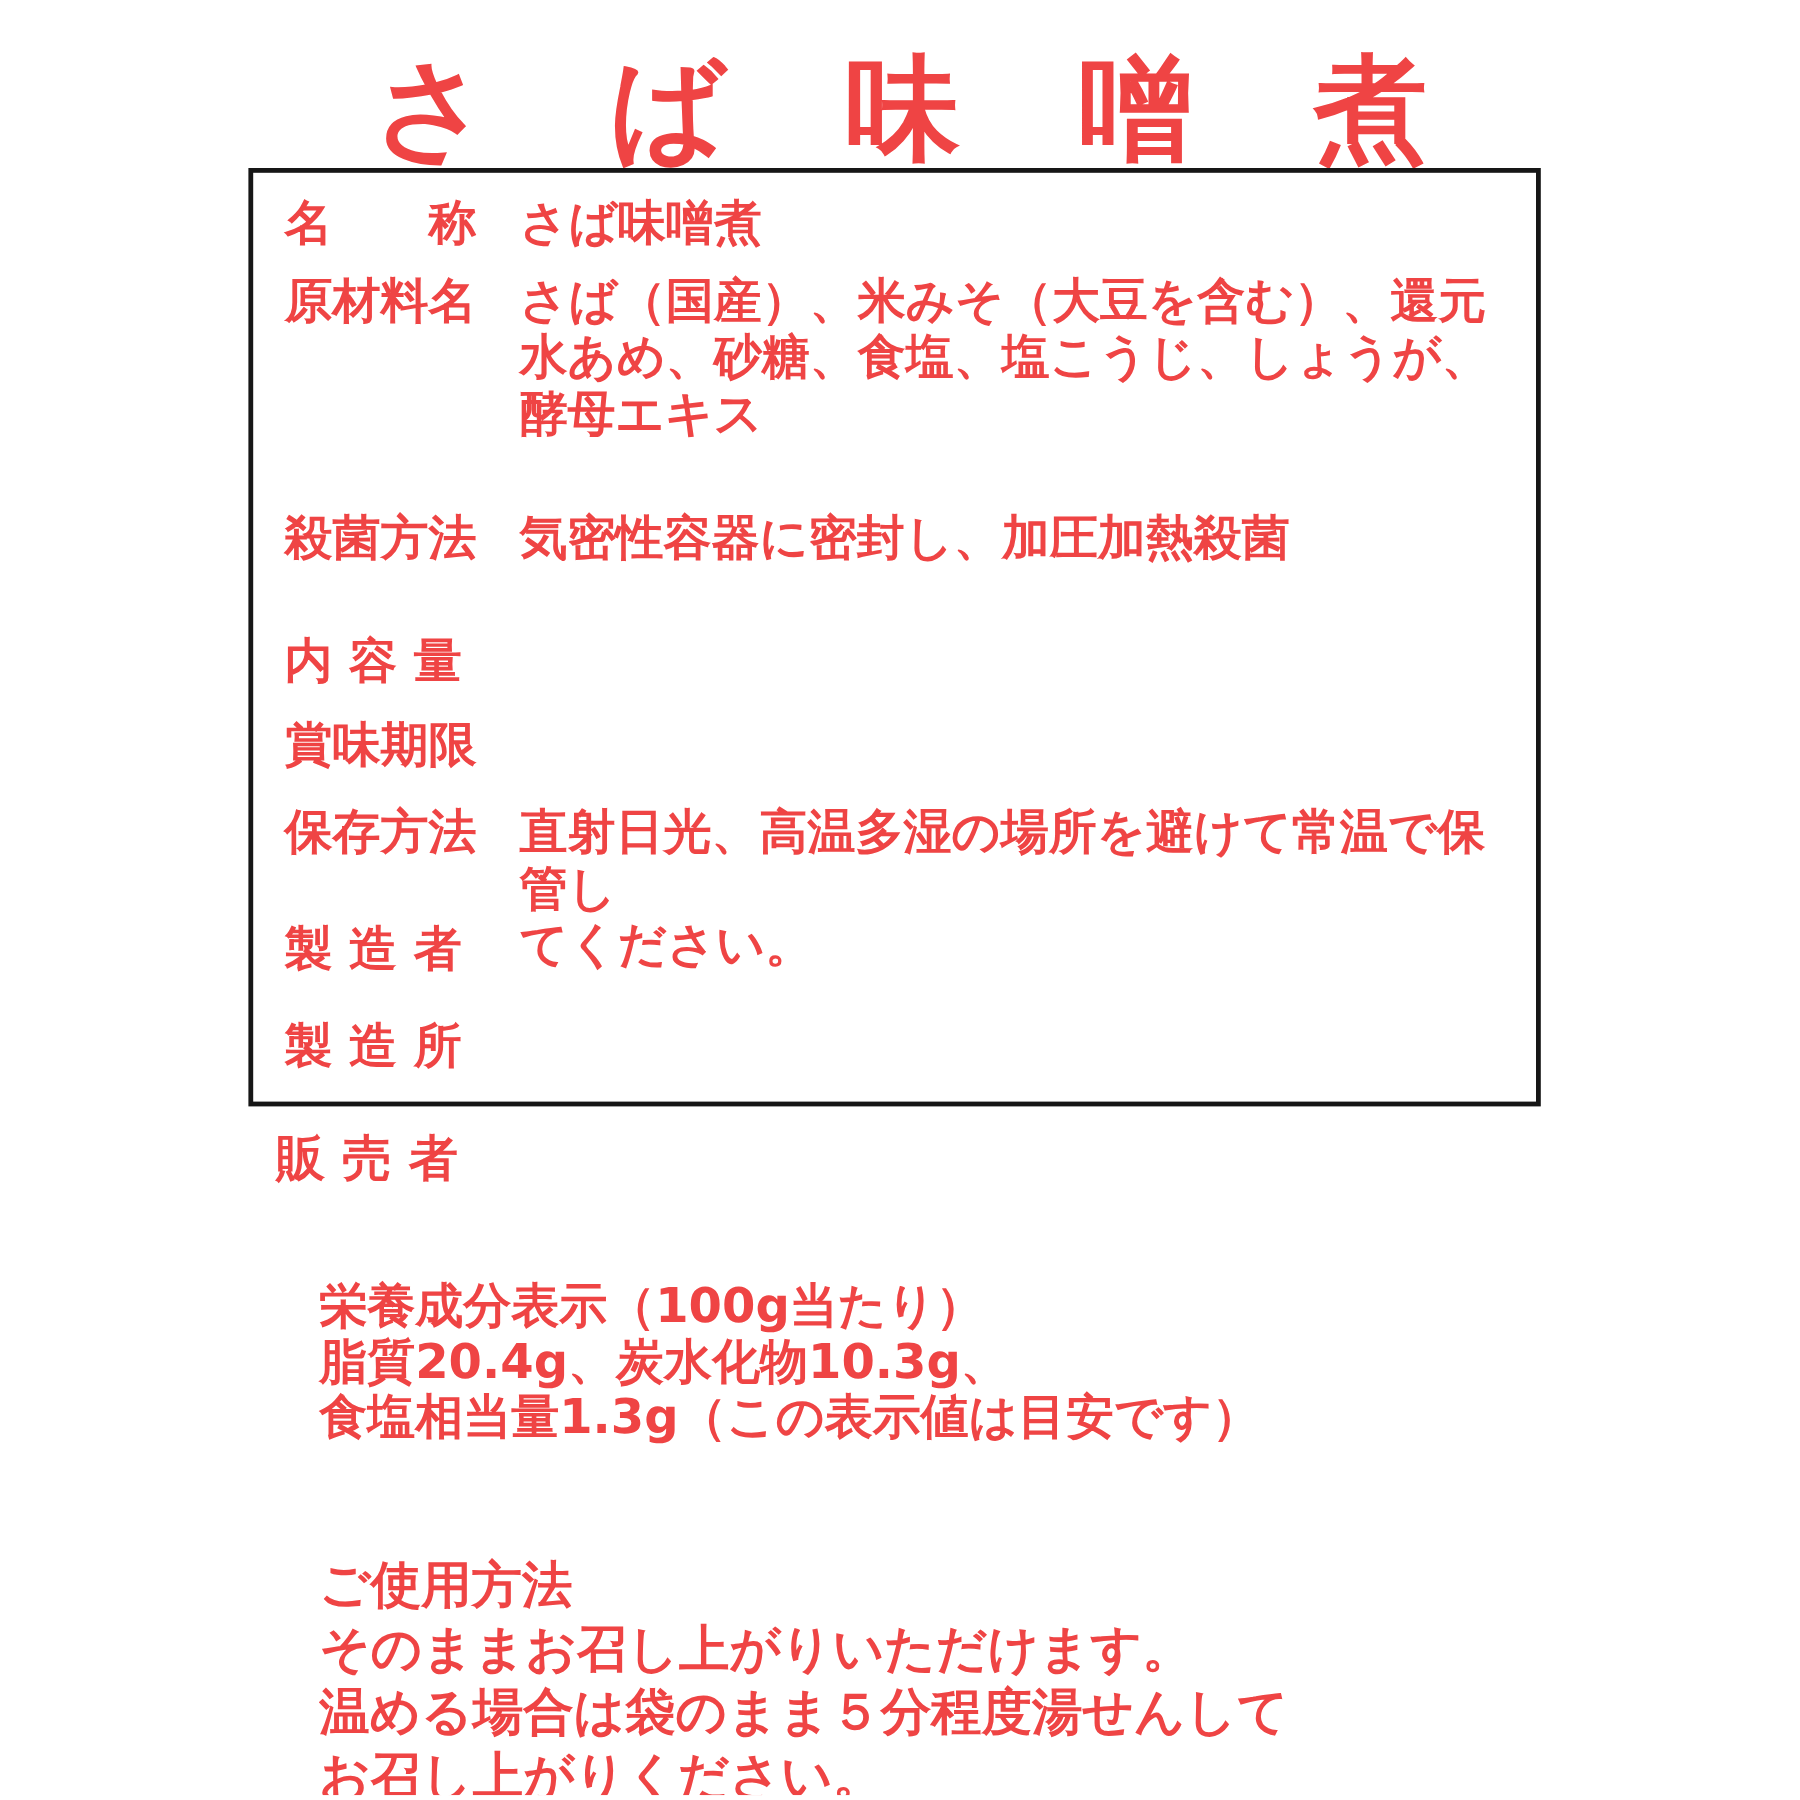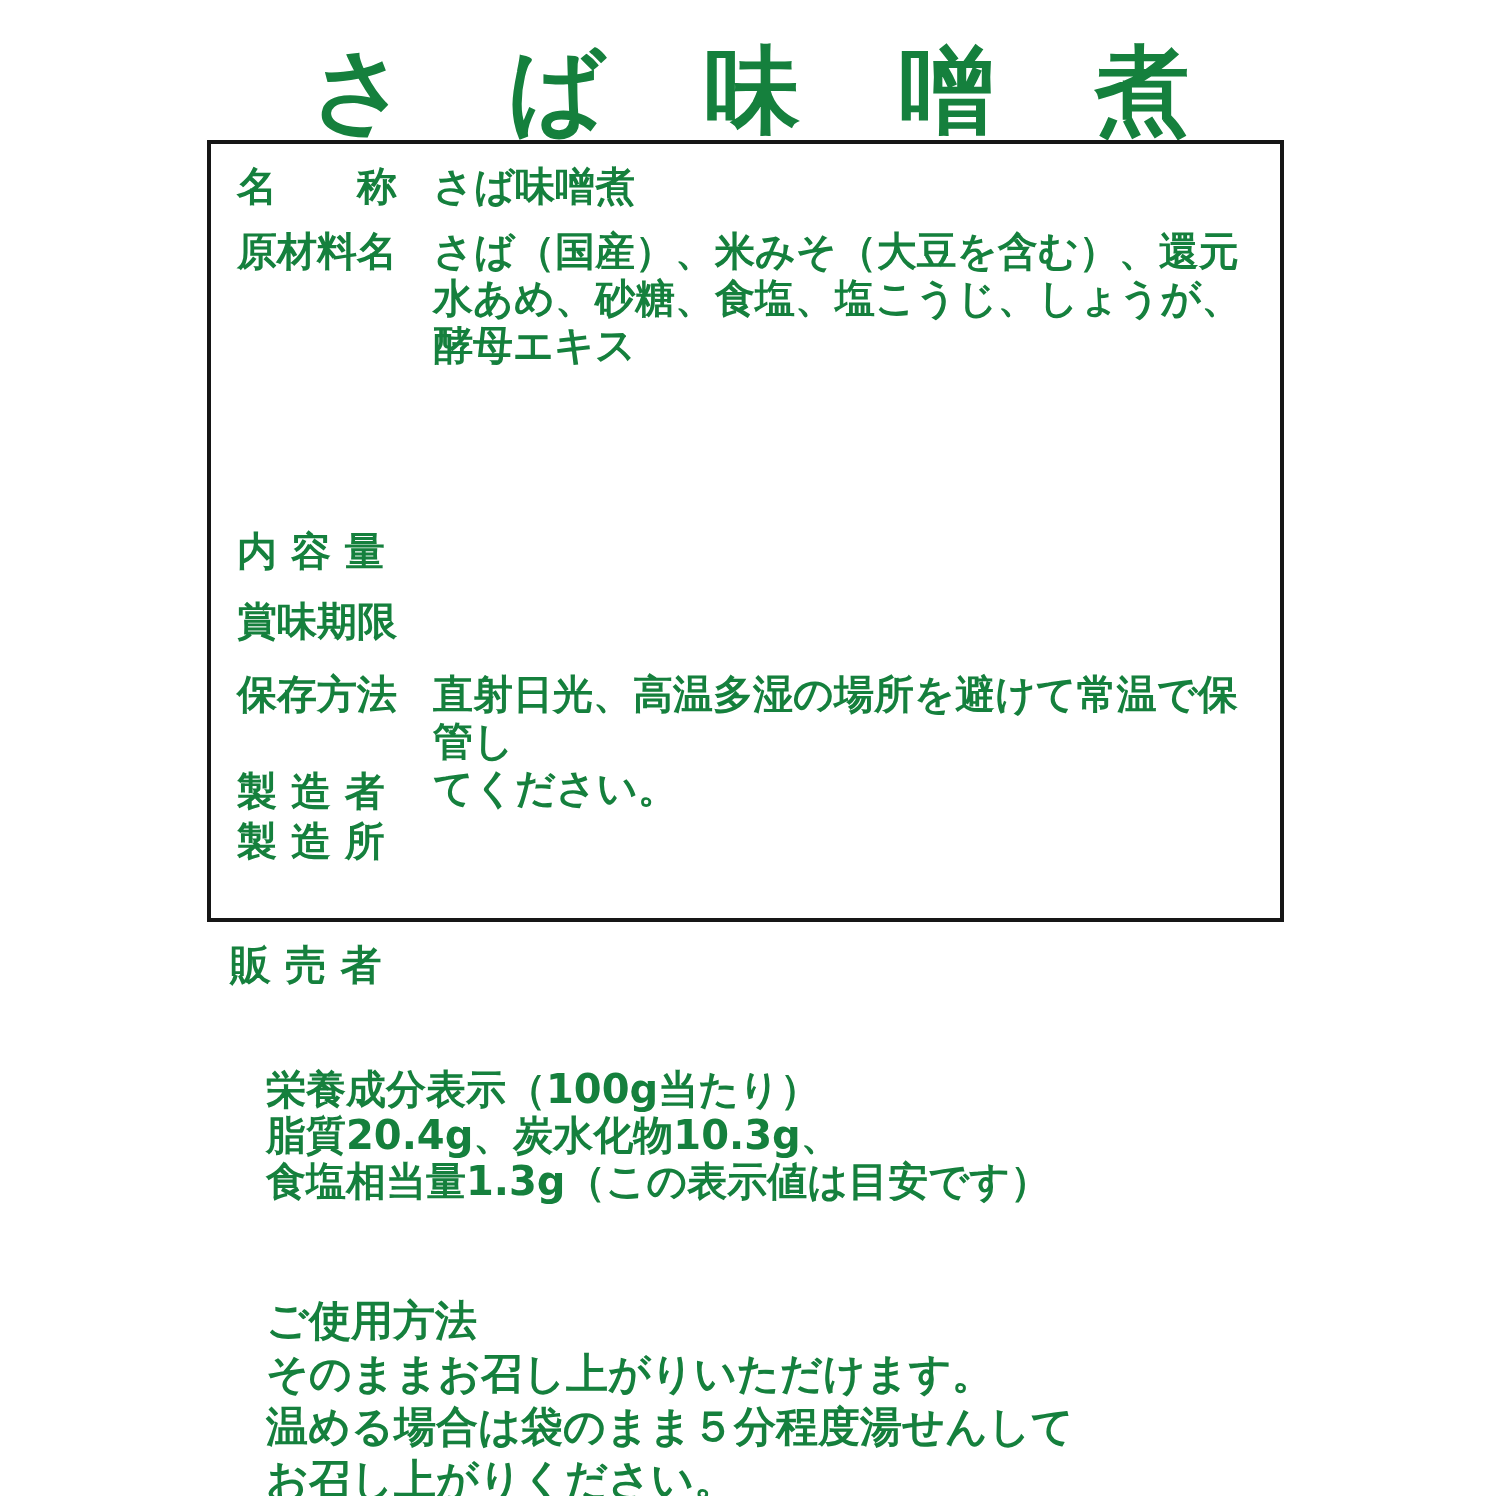--- a/index.html
+++ b/index.html
@@ -4,21 +4,21 @@
 <style>
   * { margin: 0; padding: 0; box-sizing: border-box; }
   html, body { background: #ffffff; }
   body { font-family: "DejaVu Sans", "Liberation Sans", sans-serif; }
 
   .sheet {
     position: relative;
     width: 1500px;
     height: 1496px;
     background: #ffffff;
-    color: #15803d;
+    color: #ef4444;
     overflow: hidden;
   }
 
   
   .title-wrap {
     position: absolute;
     top: 28px;
     left: 0;
     right: 0;
     display: flex;
@@ -60,21 +60,21 @@
     flex: 1;
     white-space: pre-line;
   }
   .row-0 { top: 19px; }
   .row-1 { top: 84px; }
   .row-2 { top: 282px; }
   .row-3 { top: 384px; }
   .row-4 { top: 454px; }
   .row-5 { top: 527px; }
   .row-6 { top: 624px; }
-  .row-7 { top: 674px; }
+  .row-7 { top: 705px; }
 
   
   .seller {
     position: absolute;
     left: 230px;
     top: 938px;
     font-size: 41px;
     font-weight: 700;
     white-space: pre;
   }
@@ -115,20 +115,24 @@
       <div class="spec-value">さば味噌煮</div>
     </div>
 
     <div class="spec-row row-1">
       <div class="spec-label">原材料名</div>
       <div class="spec-value">さば（国産）、米みそ（大豆を含む）、還元
 水あめ、砂糖、食塩、塩こうじ、しょうが、
 酵母エキス</div>
     </div>
 
+    <div class="spec-row row-2">
+      <div class="spec-label">殺菌方法</div>
+      <div class="spec-value">気密性容器に密封し、加圧加熱殺菌</div>
+    </div>
 
     <div class="spec-row row-3">
       <div class="spec-label">内 容 量</div>
     </div>
 
     <div class="spec-row row-4">
       <div class="spec-label">賞味期限</div>
       <div class="spec-value"></div>
     </div>
 

